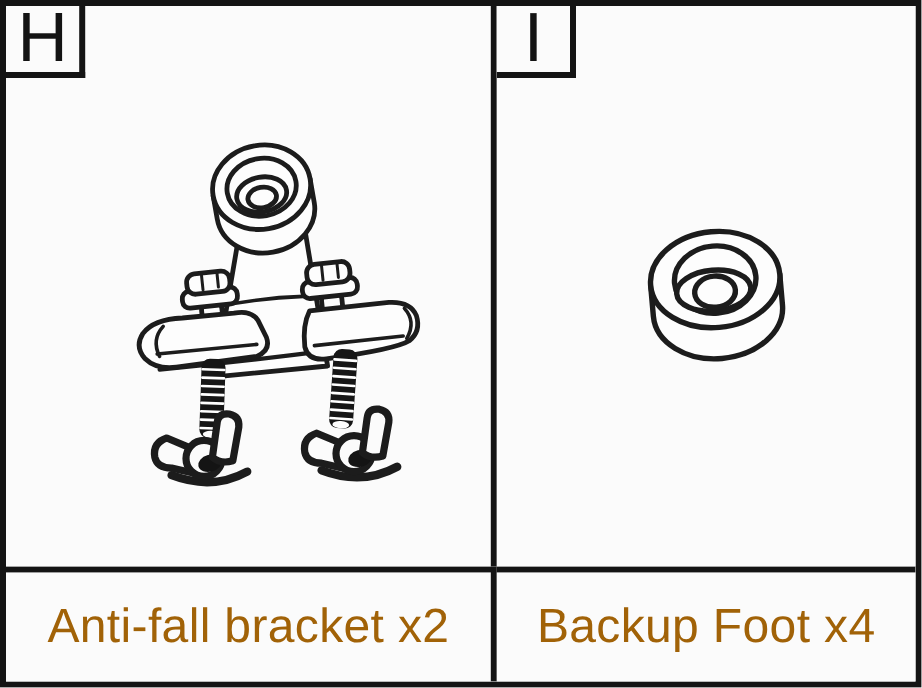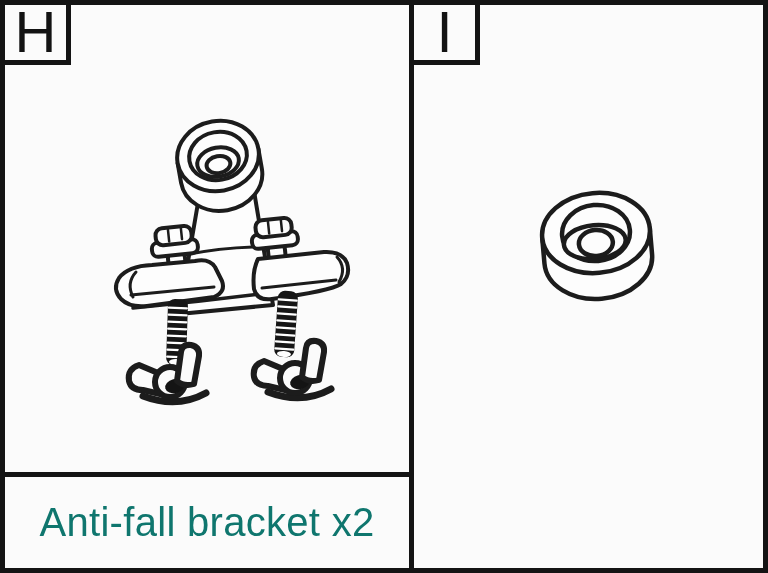--- a/index.html
+++ b/index.html
@@ -28,21 +28,21 @@
     background:#fbfbfb;
     display:flex;align-items:center;justify-content:center;
     z-index:2;
   }
   .letter{
     font-size:58px;line-height:1;font-weight:400;color:#131313;
     transform:translateY(-1px);
   }
   .drawing-svg{position:absolute;inset:0;width:100%;height:100%;}
   .label-cell{display:flex;align-items:center;justify-content:center;}
-  .label{font-size:40px;font-weight:400;letter-spacing:0.3px;color:#0f766e;white-space:nowrap;}
+  .label{font-size:40px;font-weight:400;letter-spacing:0.3px;color:#a16207;white-space:nowrap;}
 </style>
 </head>
 <body>
 
 <div class="sheet">
 
   <div class="cell col-left drawing-cell">
     <div class="letter-box">
       <span class="letter">H</span>
     </div>
@@ -136,14 +136,17 @@
         <ellipse cx="180" cy="237" rx="31" ry="17"></ellipse>
         <ellipse cx="181" cy="238" rx="17" ry="13"></ellipse>
       </g>
     </svg>
   </div>
 
   <div class="cell col-left row-bottom label-cell">
     <span class="label">Anti-fall bracket x2</span>
   </div>
 
+  <div class="cell row-bottom label-cell">
+    <span class="label">Backup Foot x4</span>
+  </div>
 
 </div>
 
 </body></html>

